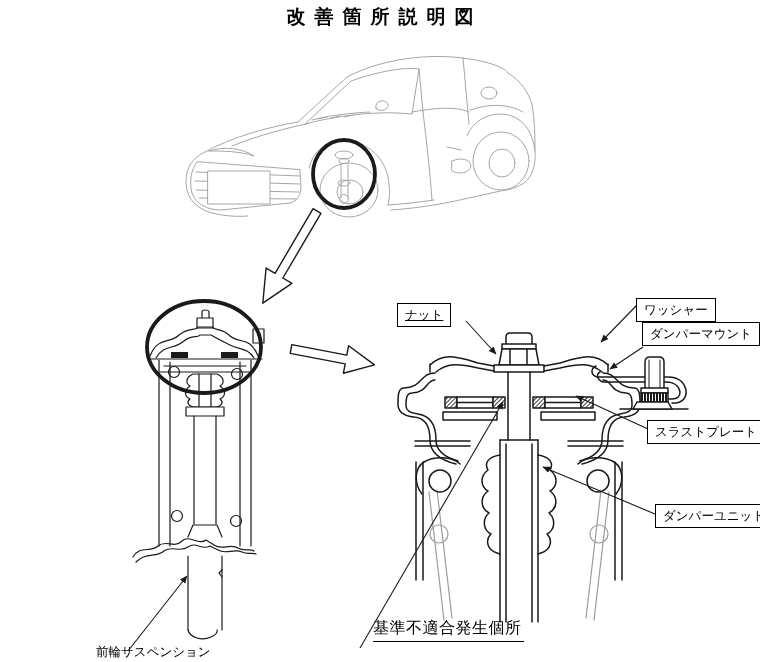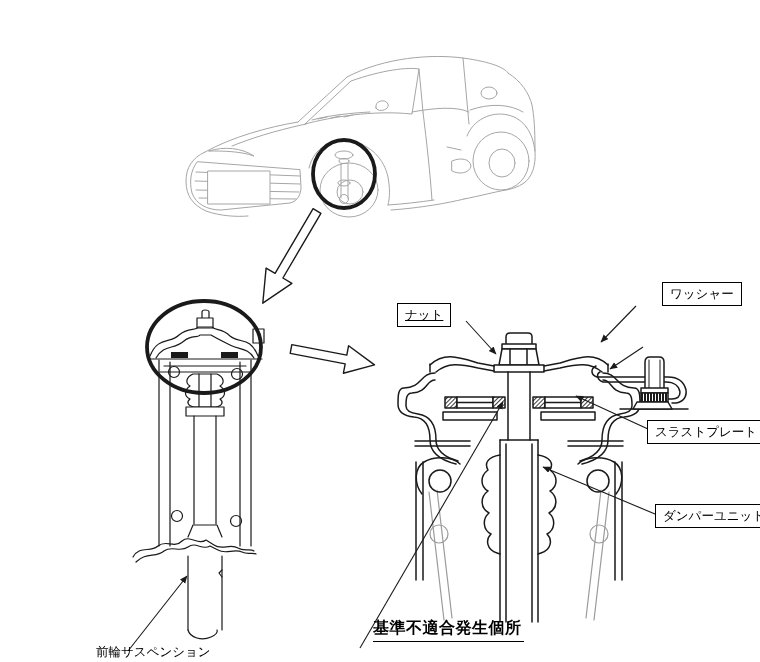--- a/index.html
+++ b/index.html
@@ -27,30 +27,31 @@
   .spr{stroke:var(--spring);fill:none;stroke-width:1.2;stroke-linecap:round;}
   .dk{fill:var(--line);stroke:none;}
   .hollow{fill:#ffffff;stroke:var(--line);stroke-width:1.4;stroke-linejoin:round;}
   .leader{stroke:var(--line);stroke-width:1.1;fill:none;}
   .label-box{
     position:absolute;display:inline-block;background:#fff;border:1.4px solid #000;
     font-size:12.5px;line-height:1;padding:5px 7px 4px 7px;white-space:nowrap;color:#000;
   }
   .plain-label{position:absolute;white-space:nowrap;color:#000;}
   .defect{
-    font-size:16px;font-weight:bold;border-bottom:1.6px solid #000;
+    font-size:16px;font-weight:normal;border-bottom:1.6px solid #000;
     padding:0 2px 2px 0;letter-spacing:.5px;
   }
   .suspension{font-size:12.5px;}
 </style>
 </head>
 <body>
 
 <div class="canvas">
 
+  <div class="title">改善箇所説明図</div>
 
   <svg class="art" width="760" height="662" viewBox="0 0 760 662">
     <defs>
       <marker id="ah" markerWidth="9" markerHeight="8" refX="6.5" refY="3" orient="auto">
         <path d="M0,0 L7,3 L0,6 Z" fill="#1a1a1a"></path>
       </marker>
       <pattern id="hx" patternUnits="userSpaceOnUse" width="3" height="3" patternTransform="rotate(45)">
         <rect width="3" height="3" fill="#fff"></rect>
         <line x1="0" y1="0" x2="0" y2="3" stroke="#1a1a1a" stroke-width="1.7"></line>
       </pattern>
@@ -214,20 +215,21 @@
       <path class="leader" marker-end="url(#ah)" d="M636,306 L601,342"></path>
       <path class="leader" marker-end="url(#ah)" d="M643,347 L610,369"></path>
       <path class="leader" marker-end="url(#ah)" d="M648,429 L576,396"></path>
       <path class="leader" marker-end="url(#ah)" d="M655,514 L543,467"></path>
       <path class="leader" marker-end="url(#ah)" d="M360,648 L503,402"></path>
       <path class="leader" marker-end="url(#ah)" d="M128,651 L187,576"></path>
     </g>
   </svg>
 
   <div class="label-box" style="left:397px;top:303px;text-decoration:underline;">ナット</div>
-  <div class="label-box" style="left:636px;top:282px;margin-left:26px;">ワッシャー</div>
+  <div class="label-box" style="left:636px;top:298px;">ワッシャー</div>
+  <div class="label-box" style="left:642px;top:322px;">ダンパーマウント</div>
   <div class="label-box" style="left:647px;top:420px;">スラストプレート</div>
   <div class="label-box" style="left:655px;top:504px;">ダンパーユニット</div>
 
   <div class="plain-label defect" style="left:373px;top:618px;">基準不適合発生個所</div>
   <div class="plain-label suspension" style="left:96px;top:644px;">前輪サスペンション</div>
 
 </div>
 
 </body></html>

